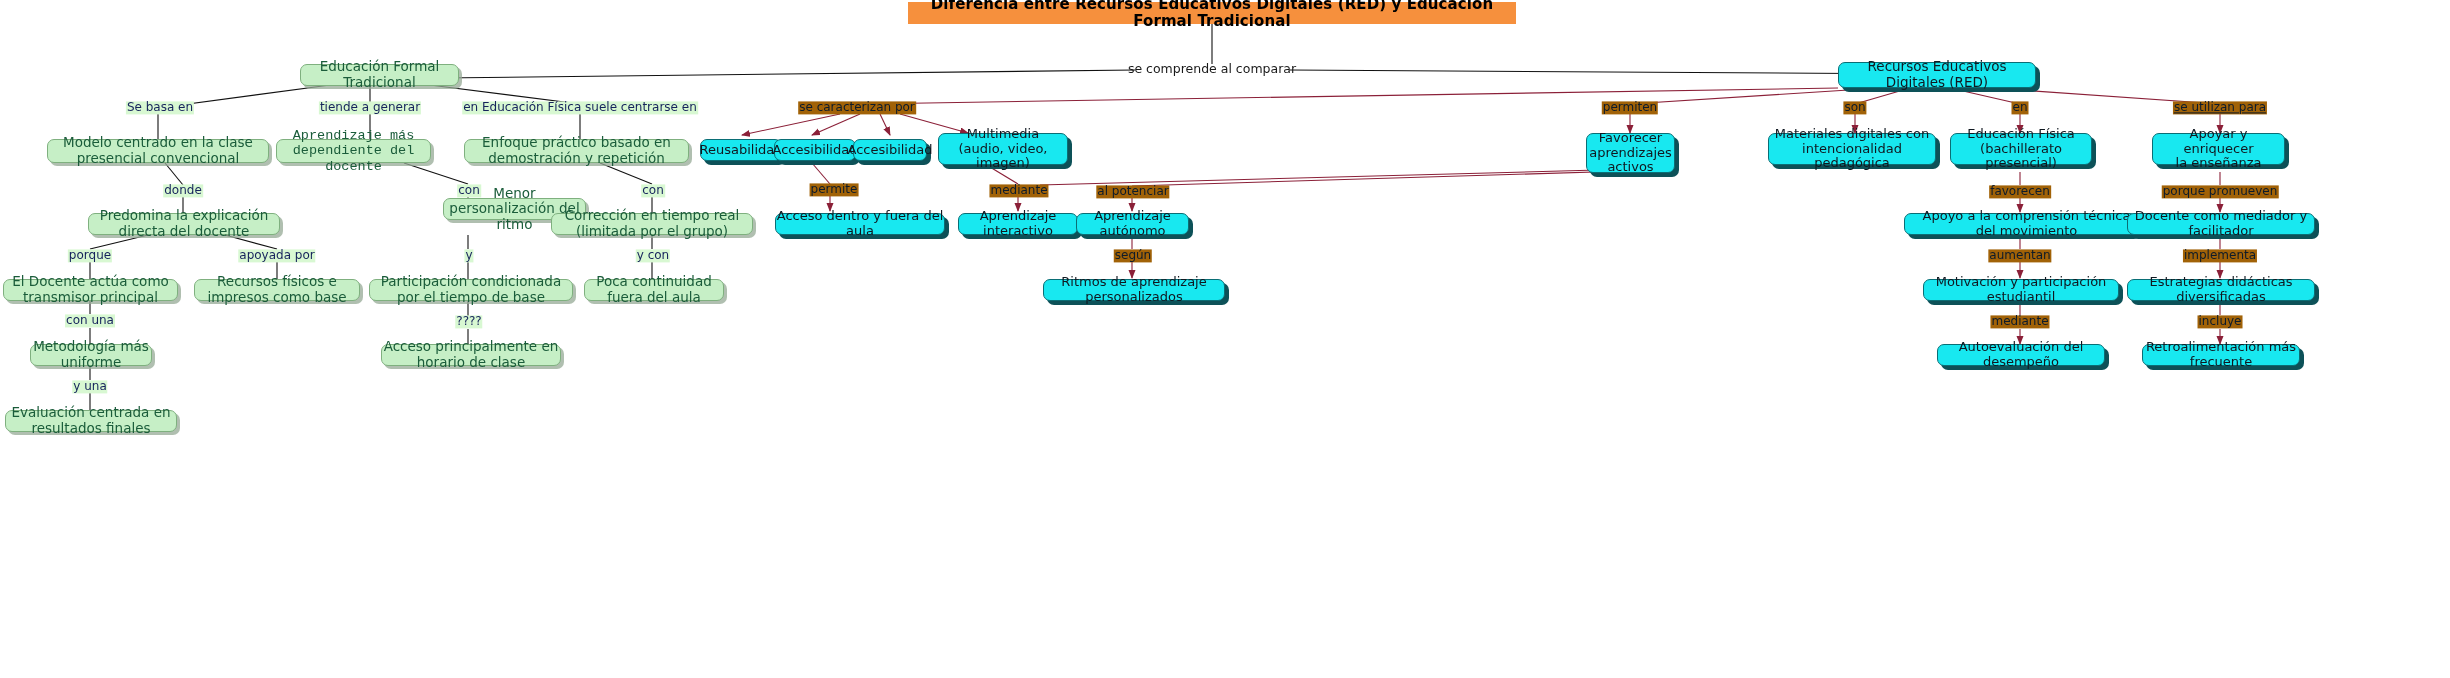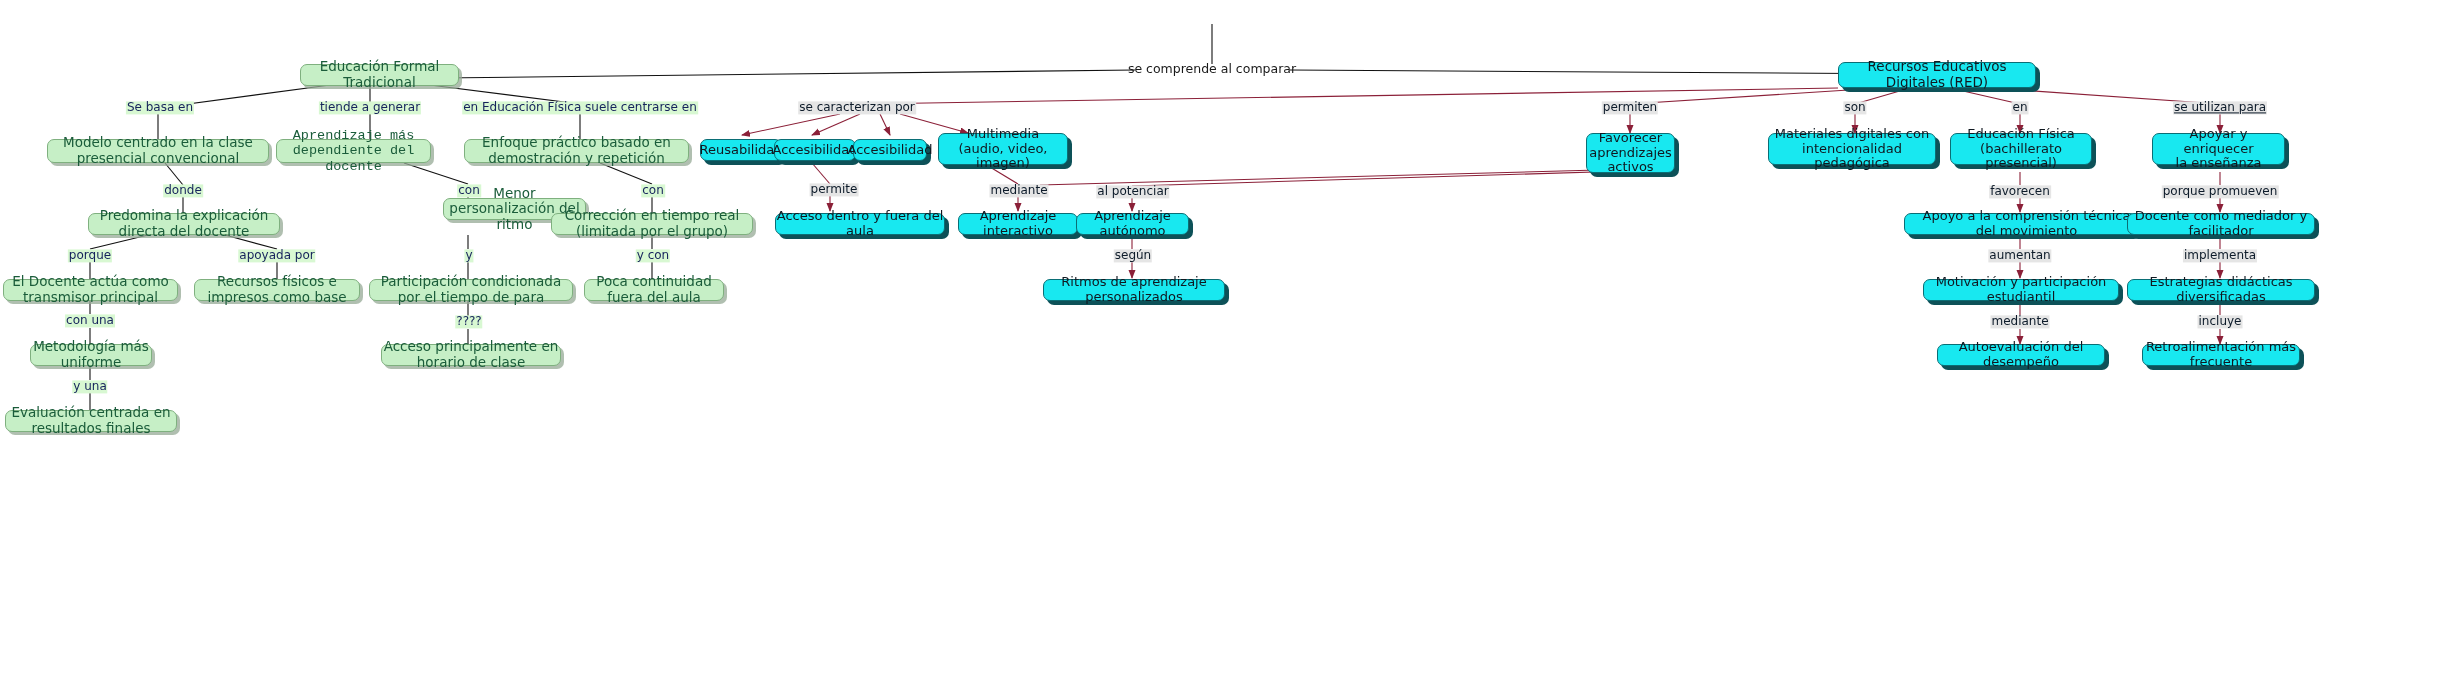--- a/index.html
+++ b/index.html
@@ -71,21 +71,21 @@
     position:absolute;
     transform:translate(-50%,-50%);
     font-size:12px;
     color:#16235C;
     white-space:nowrap;
     padding:0 1px;
     z-index:4;
     line-height:1.1;
   }
   .elabel.green-lbl{background:#D8F8D2;}
-  .elabel.cyan-lbl{background:#e5e5e5;color:#0D1B2A;}
+  .elabel.cyan-lbl{background:#a16207;color:#0D1B2A;}
   .elabel.plain{background:transparent;color:#1a1a1a;font-size:12.5px;}
 </style>
 </head>
 <body>
 
 <div id="canvas">
 
   <svg id="edges" viewBox="0 0 2450 678" width="2450" height="678" xmlns="http://www.w3.org/2000/svg">
     <defs>
       <marker id="arrowBlack" markerWidth="11" markerHeight="11" refX="9" refY="4" orient="auto" markerUnits="userSpaceOnUse">
@@ -185,20 +185,21 @@
       <path d="M2220,198 L2220,212" marker-end="url(#arrowRed)"></path>
 
       <path d="M2220,236 L2220,249"></path>
       <path d="M2220,262 L2220,278" marker-end="url(#arrowRed)"></path>
 
       <path d="M2220,302 L2220,315"></path>
       <path d="M2220,329 L2220,344" marker-end="url(#arrowRed)"></path>
     </g>
   </svg>
 
+  <div class="node title" style="left:908px;top:2px;width:608px;height:22px;">Diferencia entre Recursos Educativos Digitales (RED) y Educación Formal Tradicional</div>
 
   <div class="elabel plain" style="left:1212px;top:69px;">se comprende al comparar</div>
 
   <div class="node green" style="left:300px;top:64px;width:159px;height:22px;">Educación Formal Tradicional</div>
 
   <div class="elabel green-lbl" style="left:160px;top:108px;">Se basa en</div>
   <div class="elabel green-lbl" style="left:370px;top:108px;">tiende a generar</div>
   <div class="elabel green-lbl" style="left:580px;top:108px;">en Educación Física suele centrarse en</div>
 
   <div class="node green" style="left:47px;top:139px;width:222px;height:24px;">Modelo centrado en la clase presencial convencional</div>
@@ -213,21 +214,21 @@
   <div class="node green" style="left:399px;top:198px;width:143px;height:22px;margin-left:44px;">Menor personalización del ritmo</div>
   <div class="node green" style="left:551px;top:213px;width:202px;height:22px;">Corrección en tiempo real (limitada por el grupo)</div>
 
   <div class="elabel green-lbl" style="left:90px;top:256px;">porque</div>
   <div class="elabel green-lbl" style="left:277px;top:256px;">apoyada por</div>
   <div class="elabel green-lbl" style="left:469px;top:256px;">y</div>
   <div class="elabel green-lbl" style="left:653px;top:256px;">y con</div>
 
   <div class="node green" style="left:3px;top:279px;width:175px;height:22px;">El Docente actúa como transmisor principal</div>
   <div class="node green" style="left:194px;top:279px;width:166px;height:22px;">Recursos físicos e impresos como base</div>
-  <div class="node green" style="left:369px;top:279px;width:204px;height:22px;">Participación condicionada por el tiempo de para</div>
+  <div class="node green" style="left:369px;top:279px;width:204px;height:22px;">Participación condicionada por el tiempo de base</div>
   <div class="node green" style="left:584px;top:279px;width:140px;height:22px;">Poca continuidad fuera del aula</div>
 
   <div class="elabel green-lbl" style="left:90px;top:321px;">con una</div>
   <div class="elabel green-lbl" style="left:469px;top:322px;">????</div>
 
   <div class="node green" style="left:30px;top:344px;width:122px;height:22px;">Metodología más uniforme</div>
   <div class="node green" style="left:381px;top:344px;width:180px;height:22px;">Acceso principalmente en horario de clase</div>
 
   <div class="elabel green-lbl" style="left:90px;top:387px;">y una</div>
 

